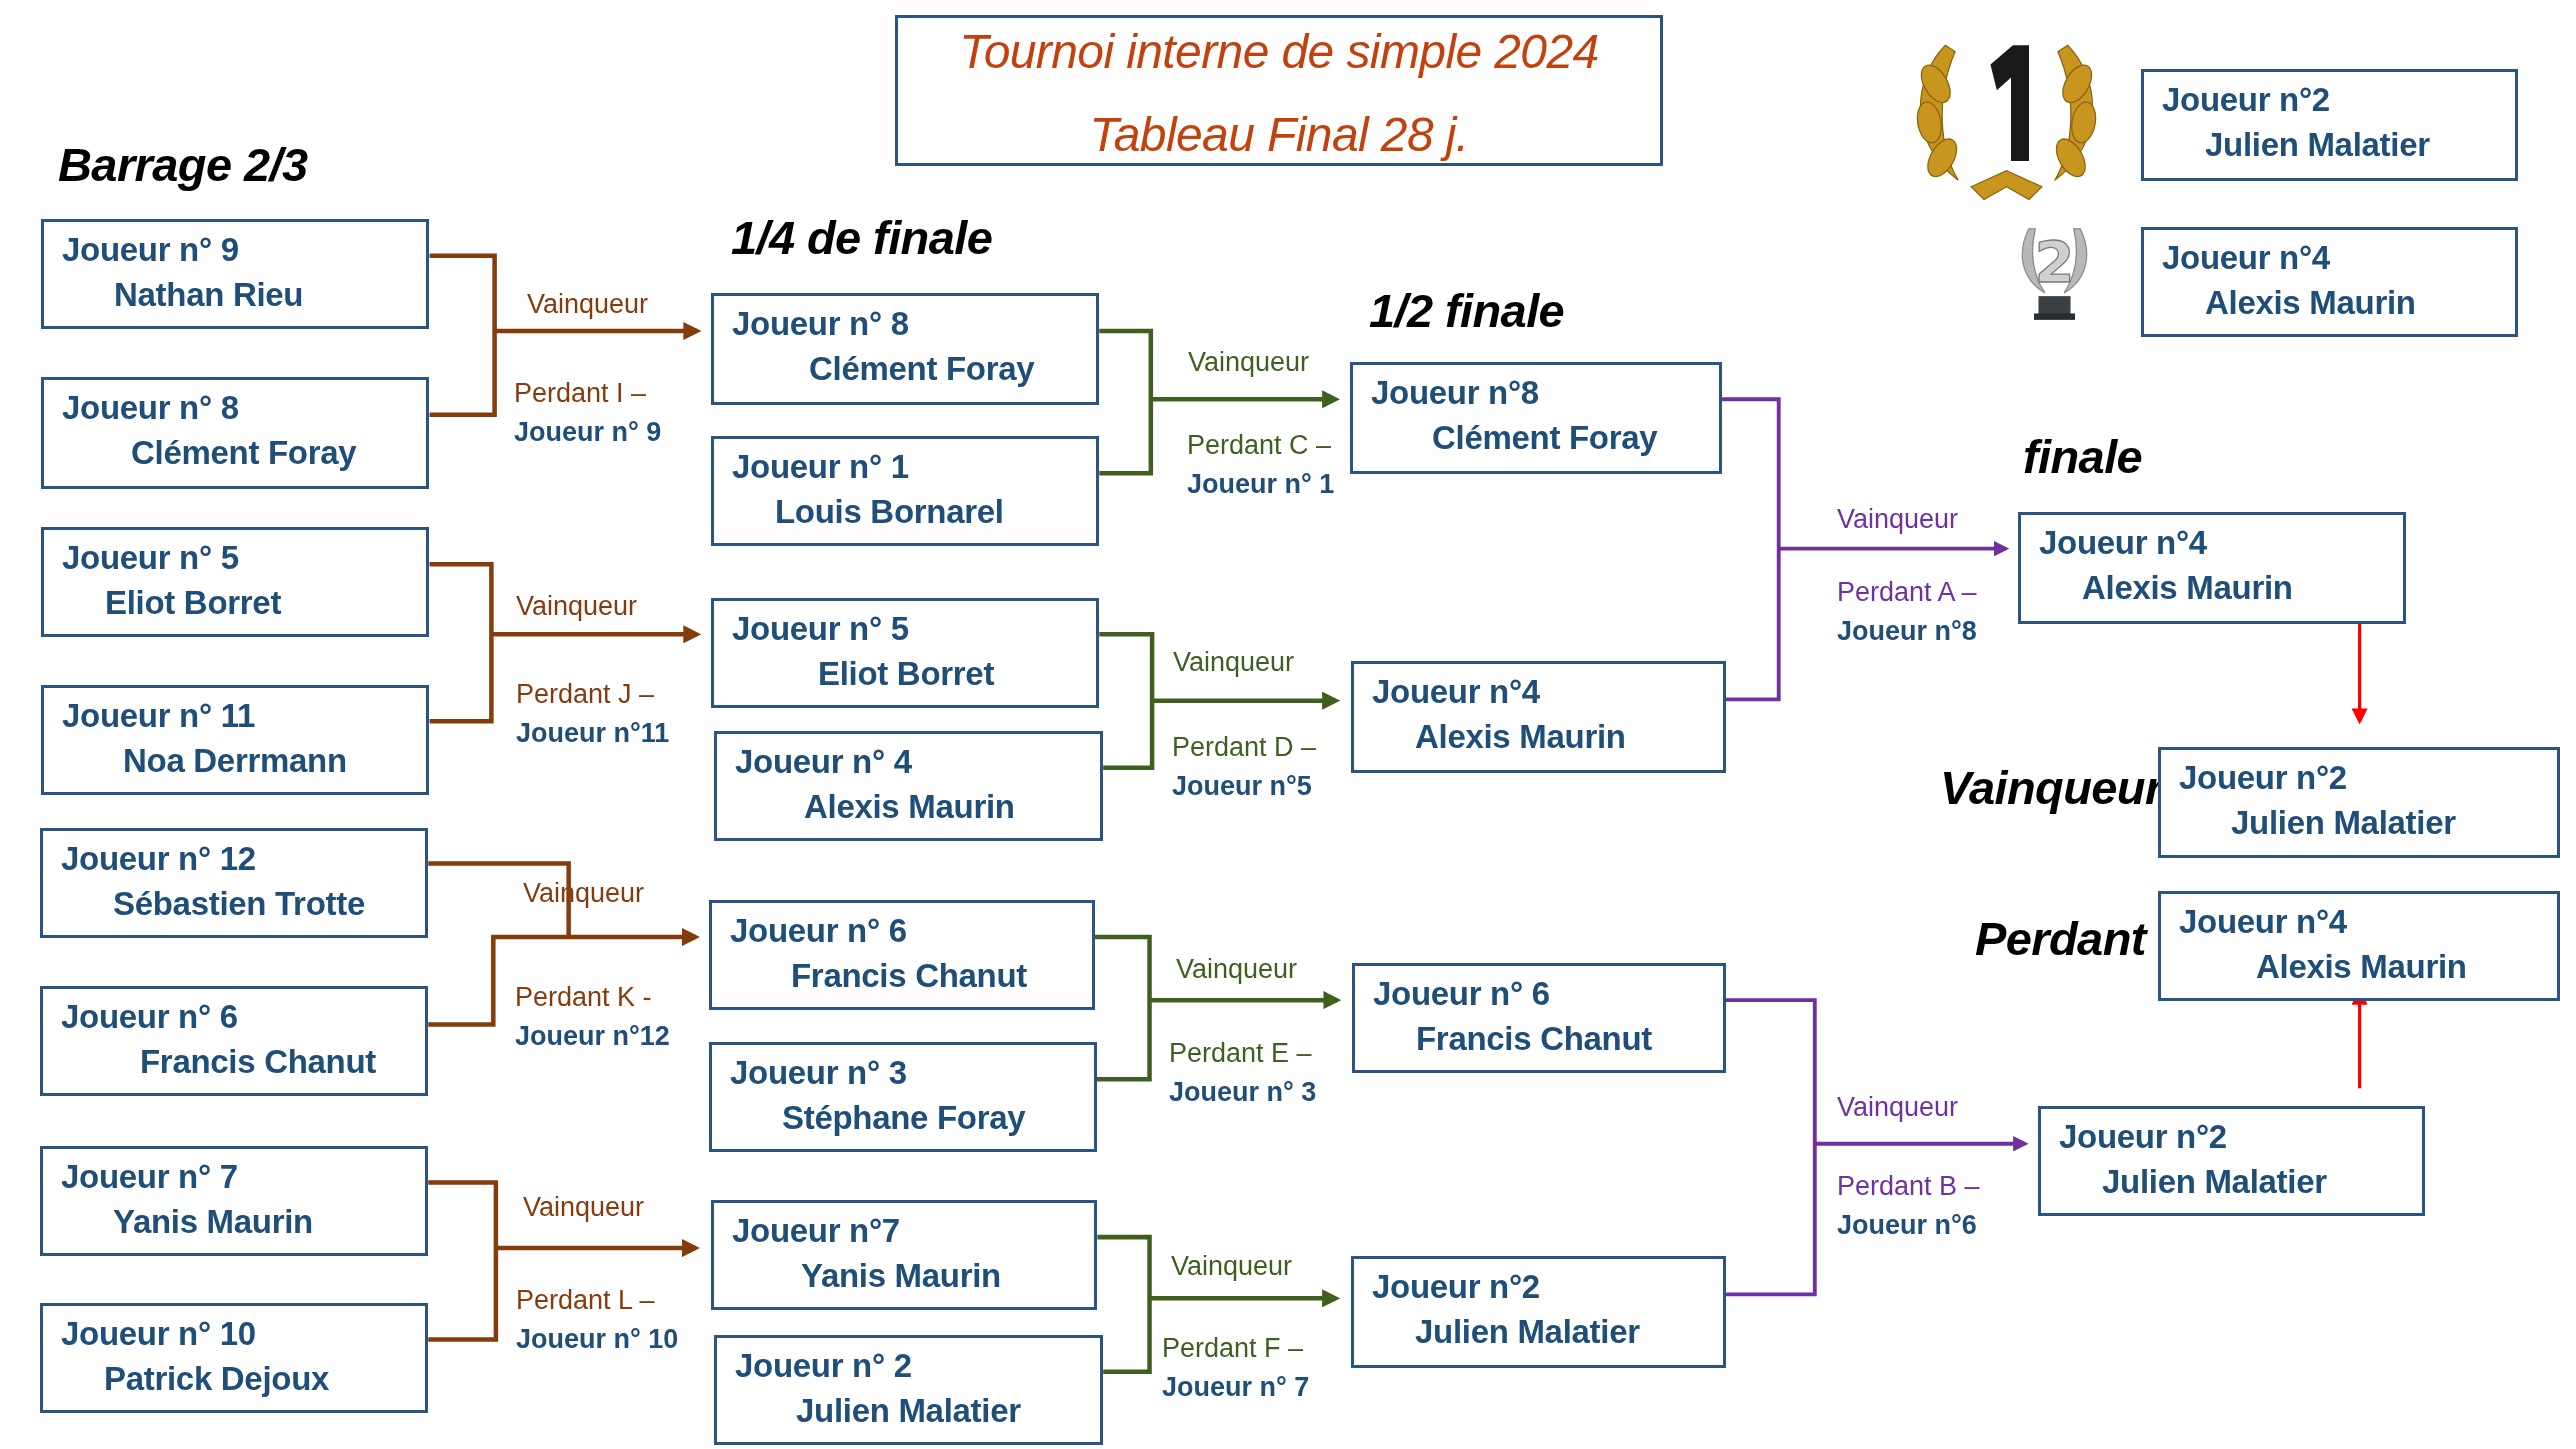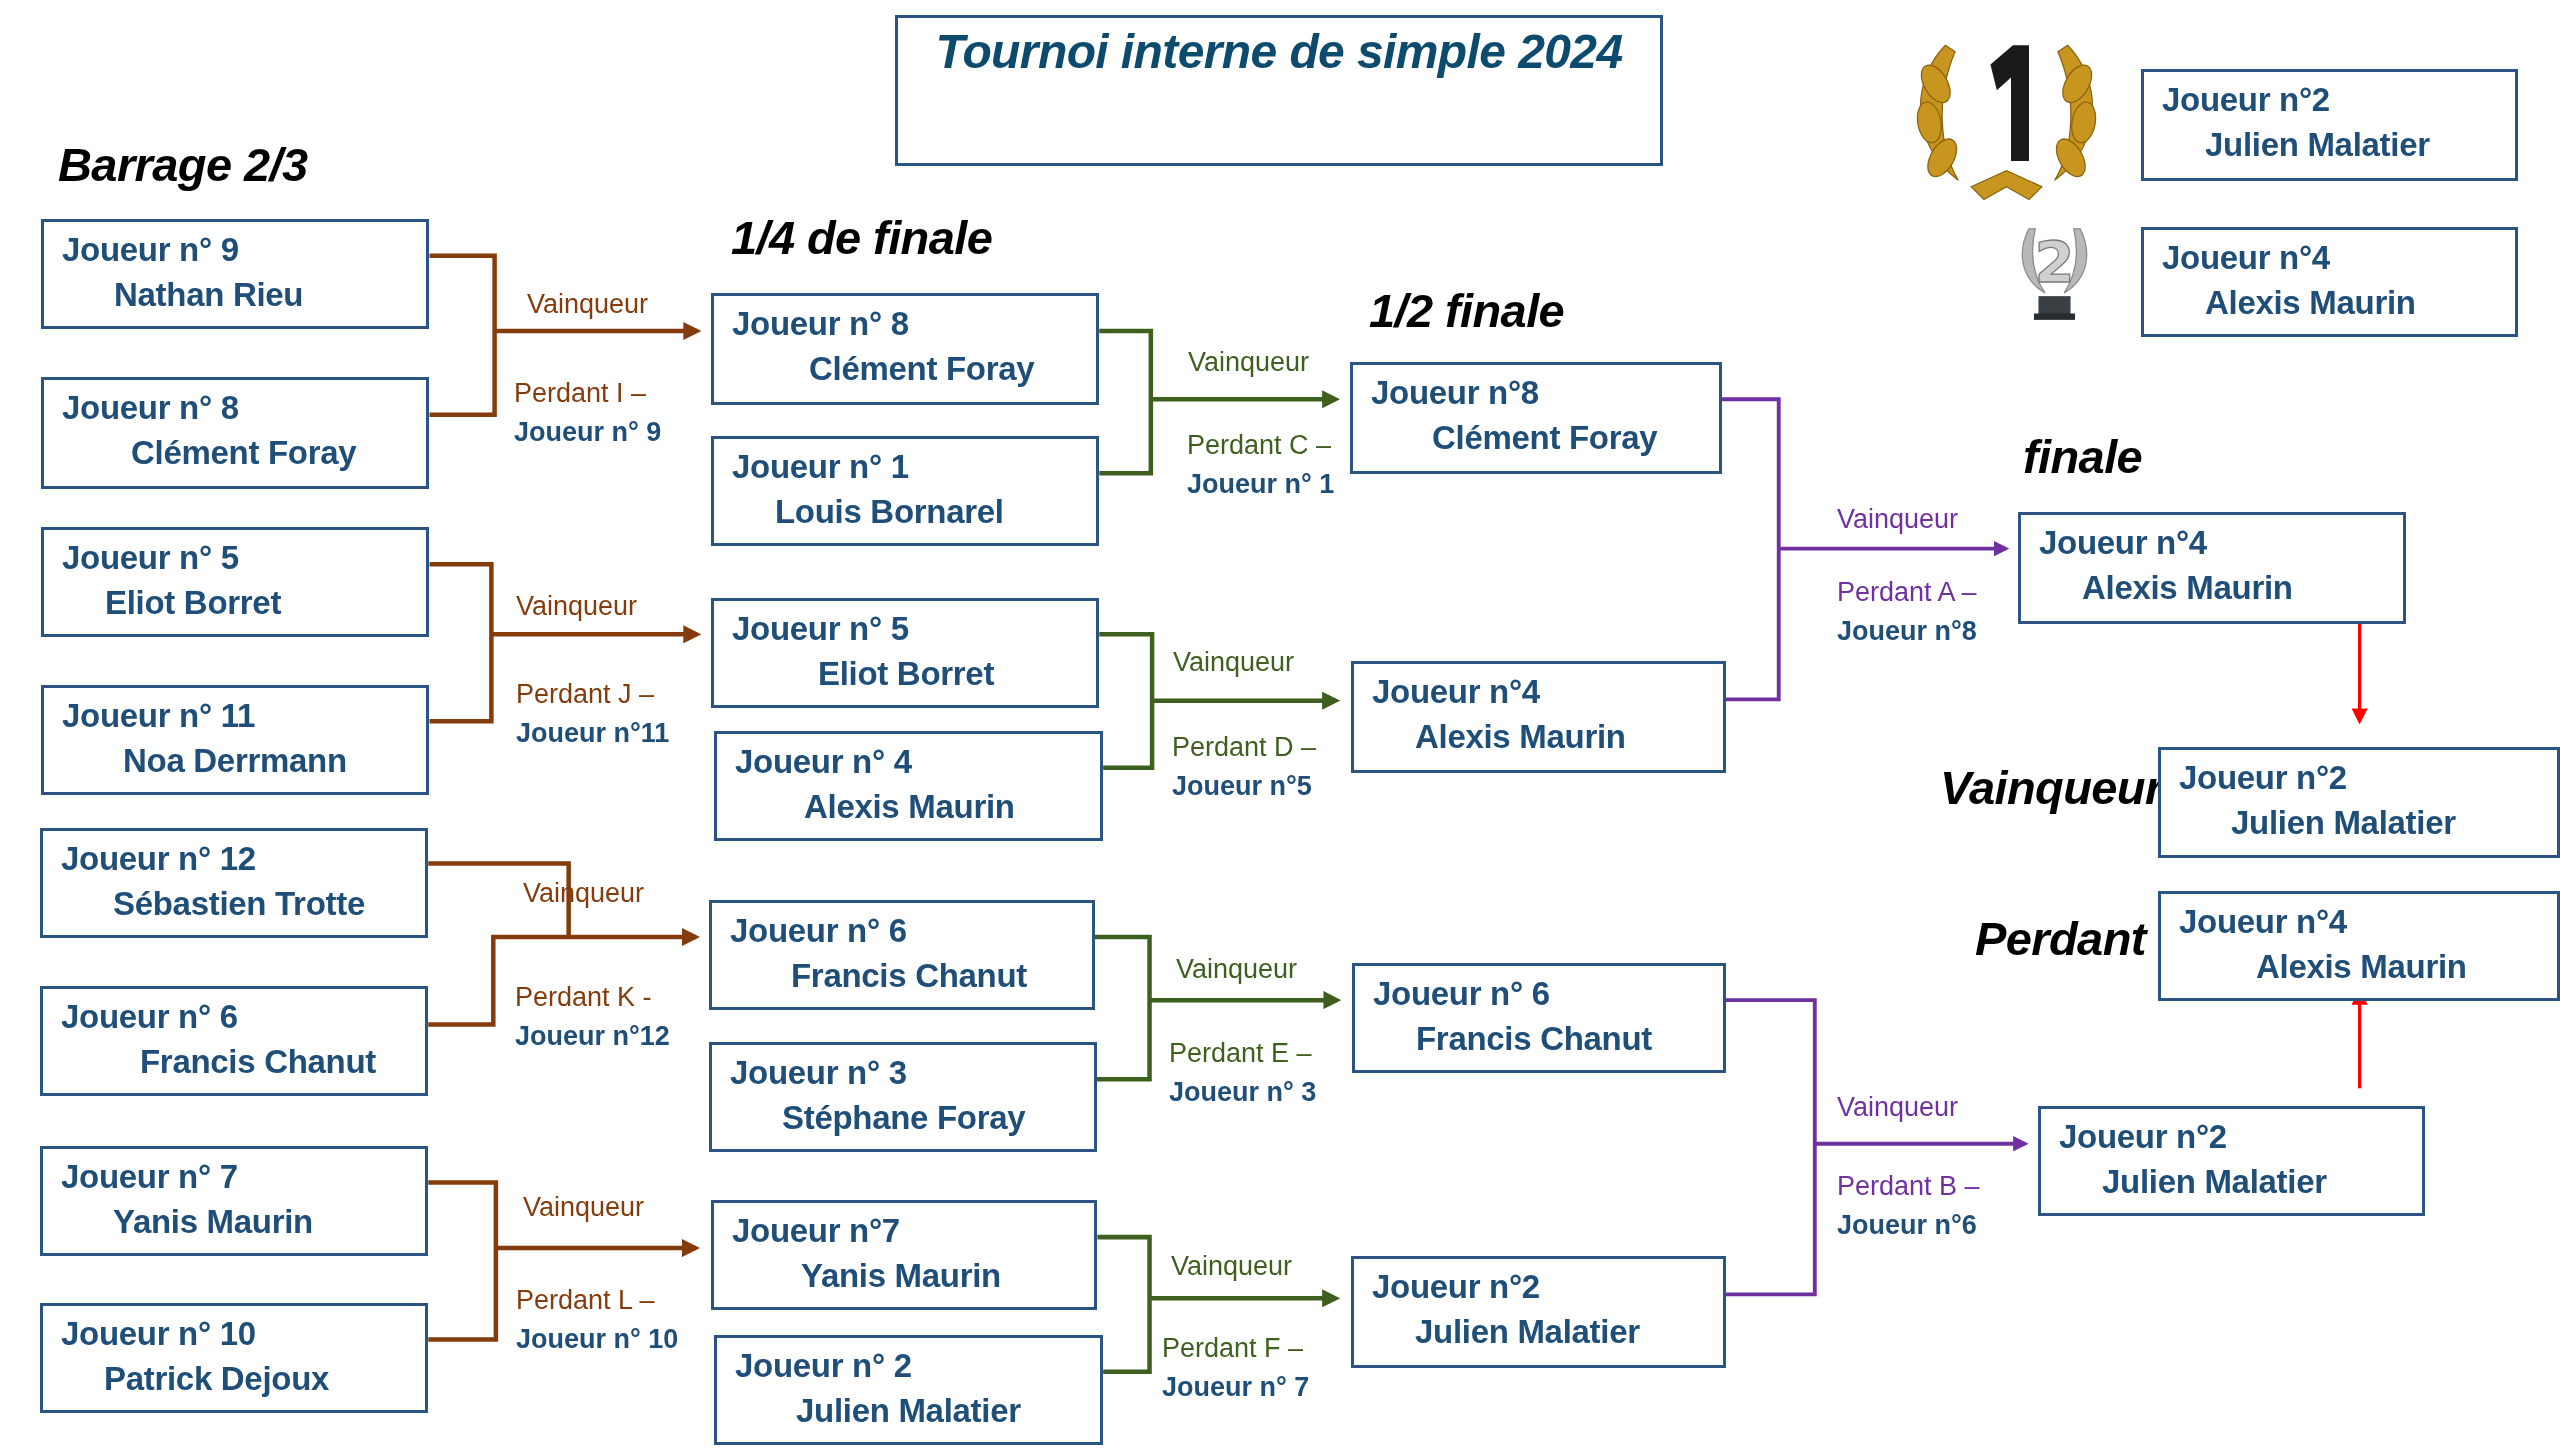--- a/index.html
+++ b/index.html
@@ -1,21 +1,21 @@
 <!DOCTYPE html>
 <html style="font-size:10.3px"><head>
 <meta charset="utf-8">
 <style>
   html, body { margin:0; padding:0; background:#ffffff; }
   body { width:2576px; height:1449px; position:relative; overflow:hidden;
          font-family:"Liberation Sans", "DejaVu Sans", sans-serif; }
   .abs { position:absolute; }
   .title-box { border:3.9px solid #2a5582; background:#fff; box-sizing:border-box; }
-  .title-line { position:absolute; left:0; right:0; text-align:center; color:#0c4a6e;
-                font-style:italic; font-weight:bold; font-size:48px; letter-spacing:-0.6px; }
+  .title-line { position:absolute; left:0; right:0; text-align:center; color:#c2410c;
+                font-style:italic; font-weight:normal; font-size:48px; letter-spacing:-0.6px; }
   .round-label { position:absolute; color:#000; font-style:italic; font-weight:bold;
                  font-size:47px; letter-spacing:-0.6px; white-space:nowrap; }
   .pbox { position:absolute; border:3.2px solid #2a5582; background:#fff; box-sizing:border-box;margin-top:18px; }
   .pbox .num { position:absolute; left:18px; top:9px; color:#1f4e79; font-weight:bold;
                font-size:33px; white-space:nowrap; letter-spacing:-0.3px; }
   .pbox .name { position:absolute; top:54px; color:#1f4e79; font-weight:bold;
                 font-size:33px; white-space:nowrap; letter-spacing:-0.3px; }
   .lbl { position:absolute; font-size:27px; white-space:nowrap; line-height:39px; }
   .lbl .l2 { color:#1f4e79; font-weight:bold; display:block; }
   .brown { color:#843c0c; }
@@ -73,20 +73,21 @@
   </g>
 
   <g stroke="#ff0000" stroke-width="5" fill="none">
     <line x1="3664" y1="941" x2="3664" y2="1120" marker-end="url(#arrRed)"></line>
     <line x1="3664" y1="1690" x2="3664" y2="1540" marker-end="url(#arrRed)"></line>
   </g>
 </svg>
 
 <div class="abs title-box" style="left:895px; top:15px; width:768px; height:151px;">
   <div class="title-line" style="top:6.4px;">Tournoi interne de simple 2024</div>
+  <div class="title-line" style="top:89px;">Tableau Final 28 j.</div>
 </div>
 
 <div class="icon-wrap" style="left:1900px; top:26px; width:213px; height:180px;">
   <svg width="213" height="180" viewBox="0 0 330 280">
     <g fill="#c8961e" stroke="#8a6410" stroke-width="2">
       <path d="M70,30 C20,80 10,180 90,240 C60,190 55,110 85,40 z"></path>
       <path d="M260,30 C310,80 320,180 240,240 C270,190 275,110 245,40 z"></path>
       <ellipse cx="55" cy="90" rx="18" ry="32" transform="rotate(-30 55 90)"></ellipse>
       <ellipse cx="45" cy="150" rx="18" ry="32" transform="rotate(-10 45 150)"></ellipse>
       <ellipse cx="65" cy="205" rx="18" ry="32" transform="rotate(30 65 205)"></ellipse>

